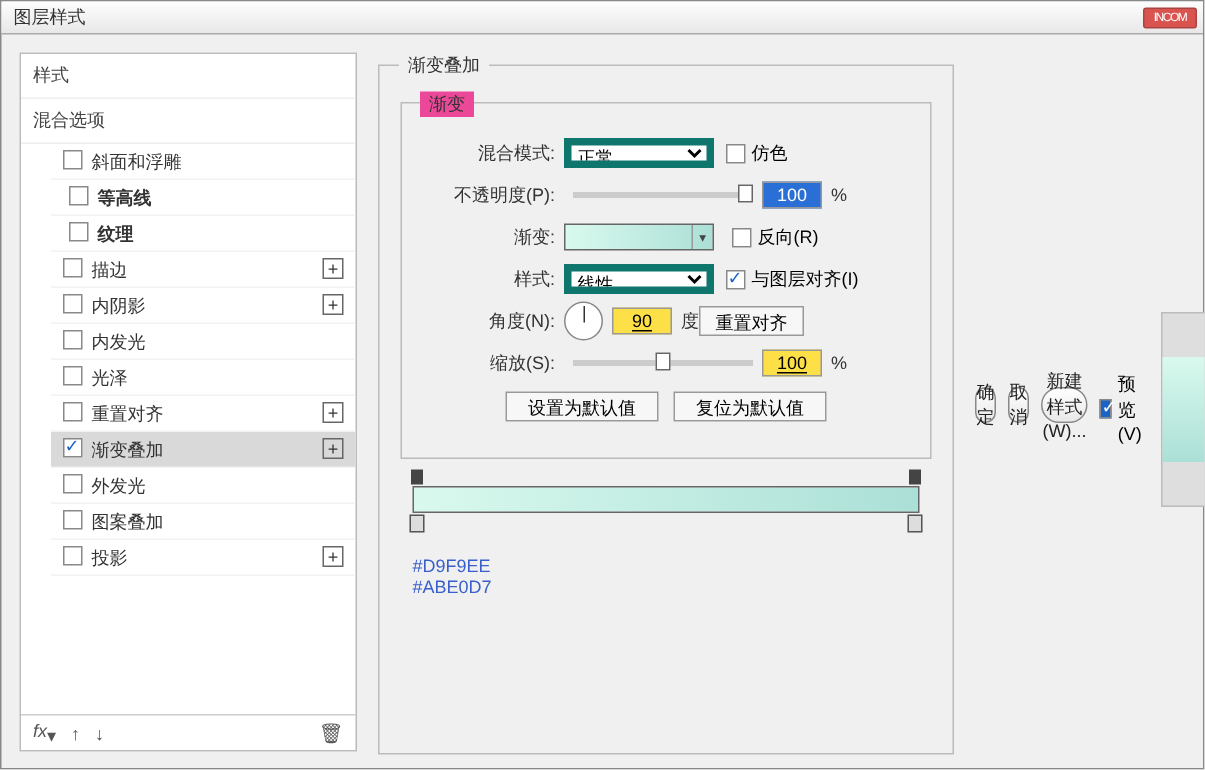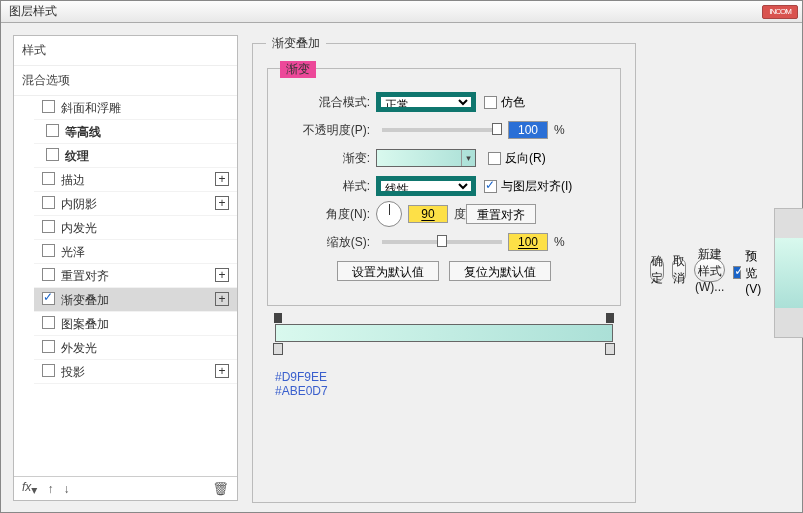--- a/index.html
+++ b/index.html
@@ -113,25 +113,25 @@
             <span class="lbl">重置对齐</span>
             <span class="plus">+</span>
           </div>
         <div class="style-row selected">
             <span class="chk checked"></span>
             <span class="lbl">渐变叠加</span>
             <span class="plus">+</span>
           </div>
         <div class="style-row">
             <span class="chk"></span>
+            <span class="lbl">外发光</span>
+          </div>
+        <div class="style-row">
+            <span class="chk"></span>
             <span class="lbl">图案叠加</span>
-          </div>
-        <div class="style-row">
-            <span class="chk"></span>
-            <span class="lbl">外发光</span>
           </div>
         <div class="style-row">
             <span class="chk"></span>
             <span class="lbl">投影</span>
             <span class="plus">+</span>
           </div>
       </div>
       <div class="leftfooter">
         <span><i>fx</i><sub>▾</sub></span>
         <span>↑</span>

